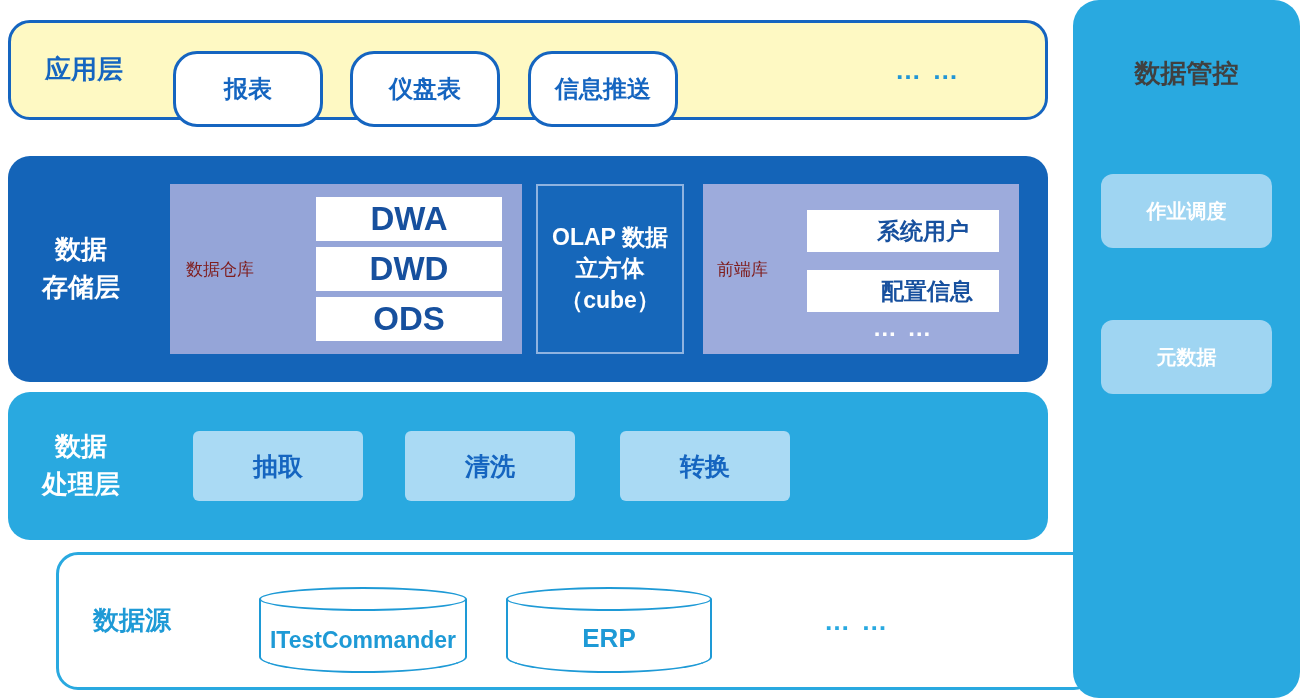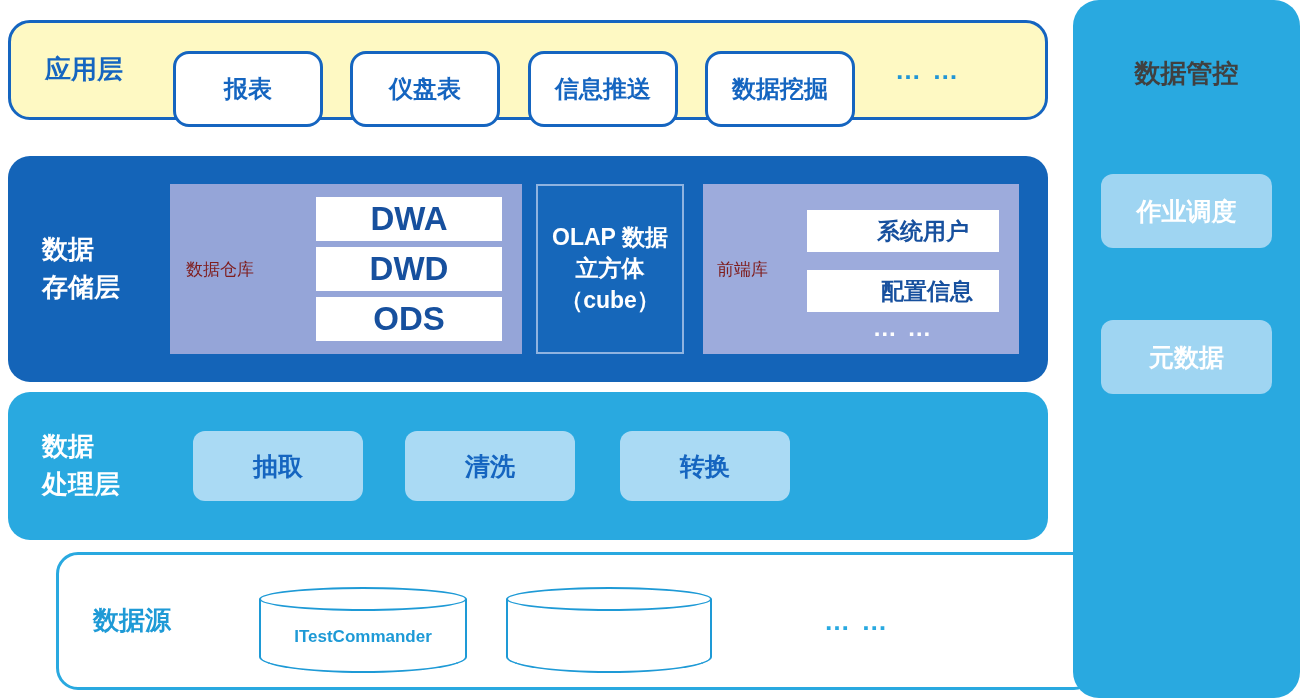--- a/index.html
+++ b/index.html
@@ -15,27 +15,27 @@
   .row-store  { top:156px; height:226px; background:var(--storage-bg,#1464b8); }
   .row-proc   { top:392px; height:148px; background:var(--sky,#29a9e0); }
   .row-source { top:552px; height:138px; background:#fff; border:3px solid var(--sky,#29a9e0);margin-left:48px; }
 
   .row-label {
     position:absolute; left:34px; top:50%; transform:translateY(-50%);
     font-size:26px; font-weight:bold; line-height:1.45; white-space:nowrap;
   }
   .row-label span { display:block; }
   .lbl-blue  { color:var(--blue-border,#1565c0); }
-  .lbl-white { color:#ffffff; }
+  .lbl-white { color:#ffffff;text-align:center; }
   .lbl-cyan  { color:var(--cyl,#1e9ad6); }
 
   
   .app-item {
     position:absolute; top:28px; width:150px; height:76px;
-    background:#fff; border:3px solid var(--blue-border,#1565c0); border-radius:16px;
+    background:#fff; border:3px solid var(--blue-border,#1565c0); border-radius:24px;
     color:var(--blue-border,#1565c0); font-size:24px; font-weight:bold;
     display:flex; align-items:center; justify-content:center;
   }
   .ellipsis {
     position:absolute; top:50%; transform:translateY(-50%);
     font-size:26px; font-weight:bold; letter-spacing:2px; white-space:nowrap;
   }
   .ellipsis-blue { color:#2196d6; }
   .ellipsis-cyan { color:var(--sky,#29a9e0); }
 
@@ -69,70 +69,69 @@
     display:flex; align-items:center; justify-content:center;
   }
   .fe-ellipsis {
     position:absolute; left:104px; width:192px; top:130px; text-align:center;
     color:#fff; font-size:24px; font-weight:bold; letter-spacing:2px;
   }
 
   
   .proc-box {
     position:absolute; top:39px; width:170px; height:70px;
-    background:var(--sky-light,#aadaf4); border-radius:12px;
+    background:var(--sky-light,#aadaf4); border-radius:6px;
     color:var(--blue-border,#1565c0); font-size:25px; font-weight:bold;
     display:flex; align-items:center; justify-content:center;
   }
 
   
   .cylinder { position:absolute; top:32px; height:86px; }
   .cyl-top {
     position:absolute; left:0; right:0; top:0; height:24px;
     border:2.5px solid var(--cyl,#1e9ad6); border-radius:50%; background:#fff; z-index:2;
   }
   .cyl-body {
     position:absolute; left:0; right:0; top:12px; bottom:0;
     border:2.5px solid var(--cyl,#1e9ad6); border-top:none;
     border-radius:0 0 50% 50% / 0 0 16px 16px; background:#fff; z-index:1;
   }
   .cyl-label {
     position:absolute; left:0; right:0; top:40px; text-align:center; z-index:3;
     color:var(--cyl,#1e9ad6); font-weight:bold;
   }
-  .cyl-label.small { font-size:17px; }
+  .cyl-label.small { font-size:23px; }
   .cyl-label.big   { font-size:26px; top:36px; }
 
   
   .gov-panel {
     position:absolute; left:1073px; top:0; width:227px; height:698px;
     background:var(--sky,#29a9e0); border-radius:26px;
   }
   .gov-title {
     position:absolute; top:56px; left:0; right:0; text-align:center;
     color:#404040; font-size:26px; font-weight:bold;
   }
   .gov-box {
     position:absolute; left:28px; width:171px; height:74px;
     background:var(--panel-box,#9fd5f2); border-radius:12px;
-    color:#fff; font-size:25px; font-weight:bold;
+    color:#fff; font-size:20px; font-weight:bold;
     display:flex; align-items:center; justify-content:center;
   }
 </style>
 </head>
 <body>
 
 <div class="canvas">
 
   <section class="row row-app">
     <div class="row-label lbl-blue">应用层</div>
     <div class="app-item" style="left:162px;">报表</div>
     <div class="app-item" style="left:339px;">仪盘表</div>
     <div class="app-item" style="left:517px;">信息推送</div>
-    <div class="app-item" style="left:694px;">数据挖掘</div>
     <div class="ellipsis ellipsis-blue" style="left:884px;">… …</div>
   </section>
 
   <section class="row row-store">
     <div class="row-label lbl-white">
       <span>数据</span>
       <span>存储层</span>
     </div>
 
     <div class="wh-group">
@@ -171,20 +170,21 @@
 
     <div class="cylinder" style="left:200px; width:208px;">
       <div class="cyl-body"></div>
       <div class="cyl-top"></div>
       <div class="cyl-label small">ITestCommander</div>
     </div>
 
     <div class="cylinder" style="left:447px; width:206px;">
       <div class="cyl-body"></div>
       <div class="cyl-top"></div>
+      <div class="cyl-label big">ERP</div>
     </div>
 
     <div class="ellipsis ellipsis-cyan" style="left:765px;">… …</div>
   </section>
 
   <aside class="gov-panel">
     <div class="gov-title">数据管控</div>
     <div class="gov-box" style="top:174px;">作业调度</div>
     <div class="gov-box" style="top:320px;text-align:right;">元数据</div>
   </aside>

